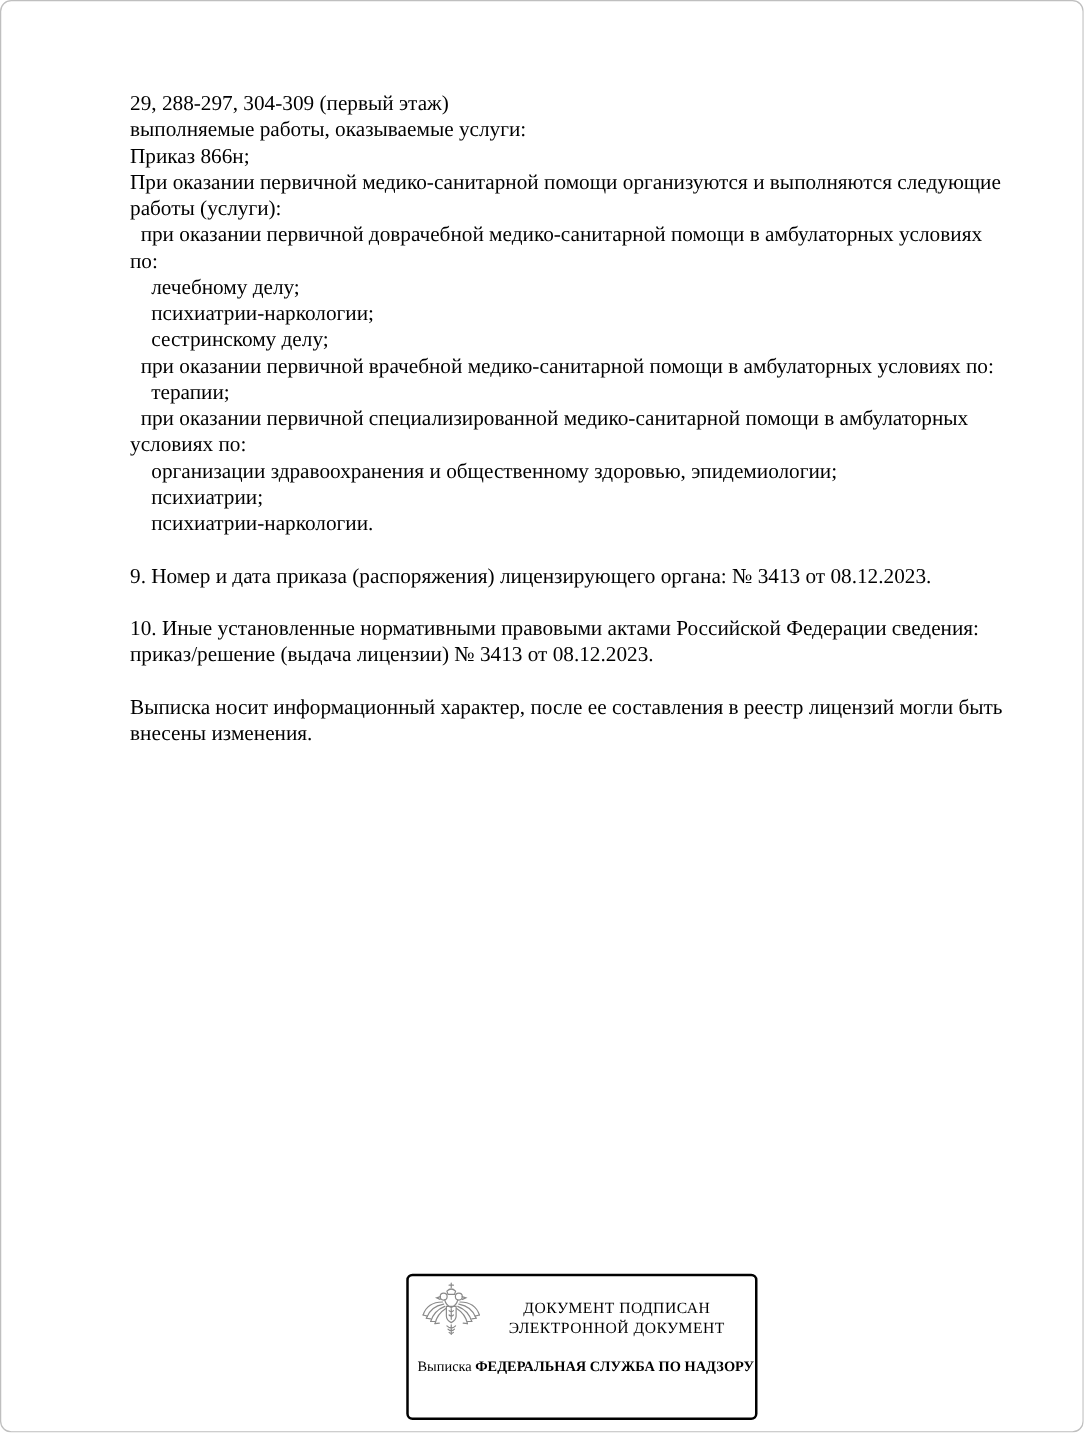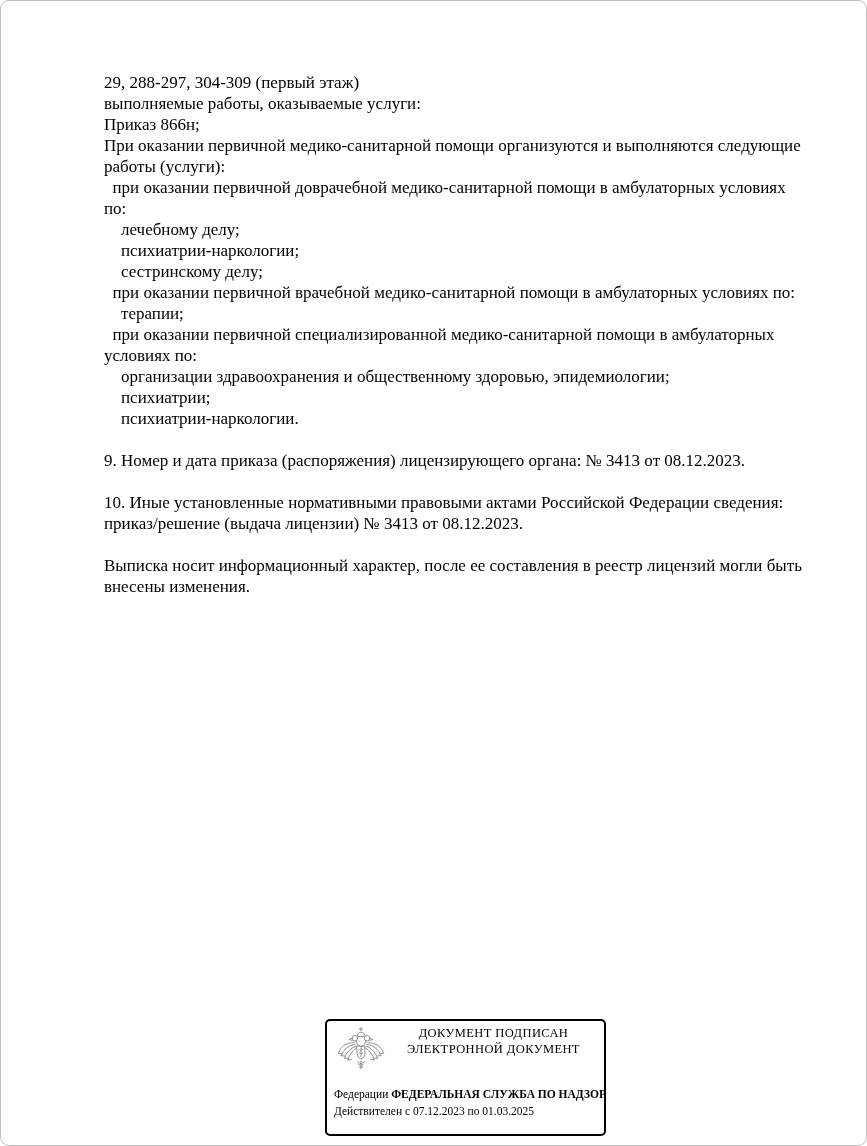--- a/index.html
+++ b/index.html
@@ -34,21 +34,21 @@
     top: 1018px;
     width: 277px;
     height: 113px;
     background: #ffffff;
     border: 2px solid #000000;
     border-radius: 5px;
     overflow: hidden;
   }
   .stamp-top {
     display: flex;
-    align-items: flex-start;
+    align-items: center;
     height: 58px;
     padding: 4px 4px 0 8px;
   }
   .emblem {
     width: 52px;
     height: 56px;
     flex: 0 0 auto;
   }
   .stamp-title {
     flex: 1;
@@ -119,18 +119,17 @@
             <path d="M26 42 q4 4 8 0 M27 45 q3 3 6 0 M28 48 q2 2 4 0 M30 41 v9"></path>
           </g>
         </svg>
       </span>
       <div class="stamp-title">
         <div>ДОКУМЕНТ ПОДПИСАН</div>
         <div>ЭЛЕКТРОННОЙ ДОКУМЕНТ</div>
       </div>
     </div>
     <div class="stamp-info">
-      <div><span>Федерации</span> <span class="owner-value">ФЕДЕРАЛЬНАЯ СЛУЖБА ПО НАДЗОРУ В СФ</span></div>
-      <div>Действителен с 07.12.2023 по 01.03.2025</div>
+      <div><span>Выписка</span> <span class="owner-value">ФЕДЕРАЛЬНАЯ СЛУЖБА ПО НАДЗОРУ В СФ</span></div>
     </div>
   </div>
 
 </div>
 
 </body></html>

